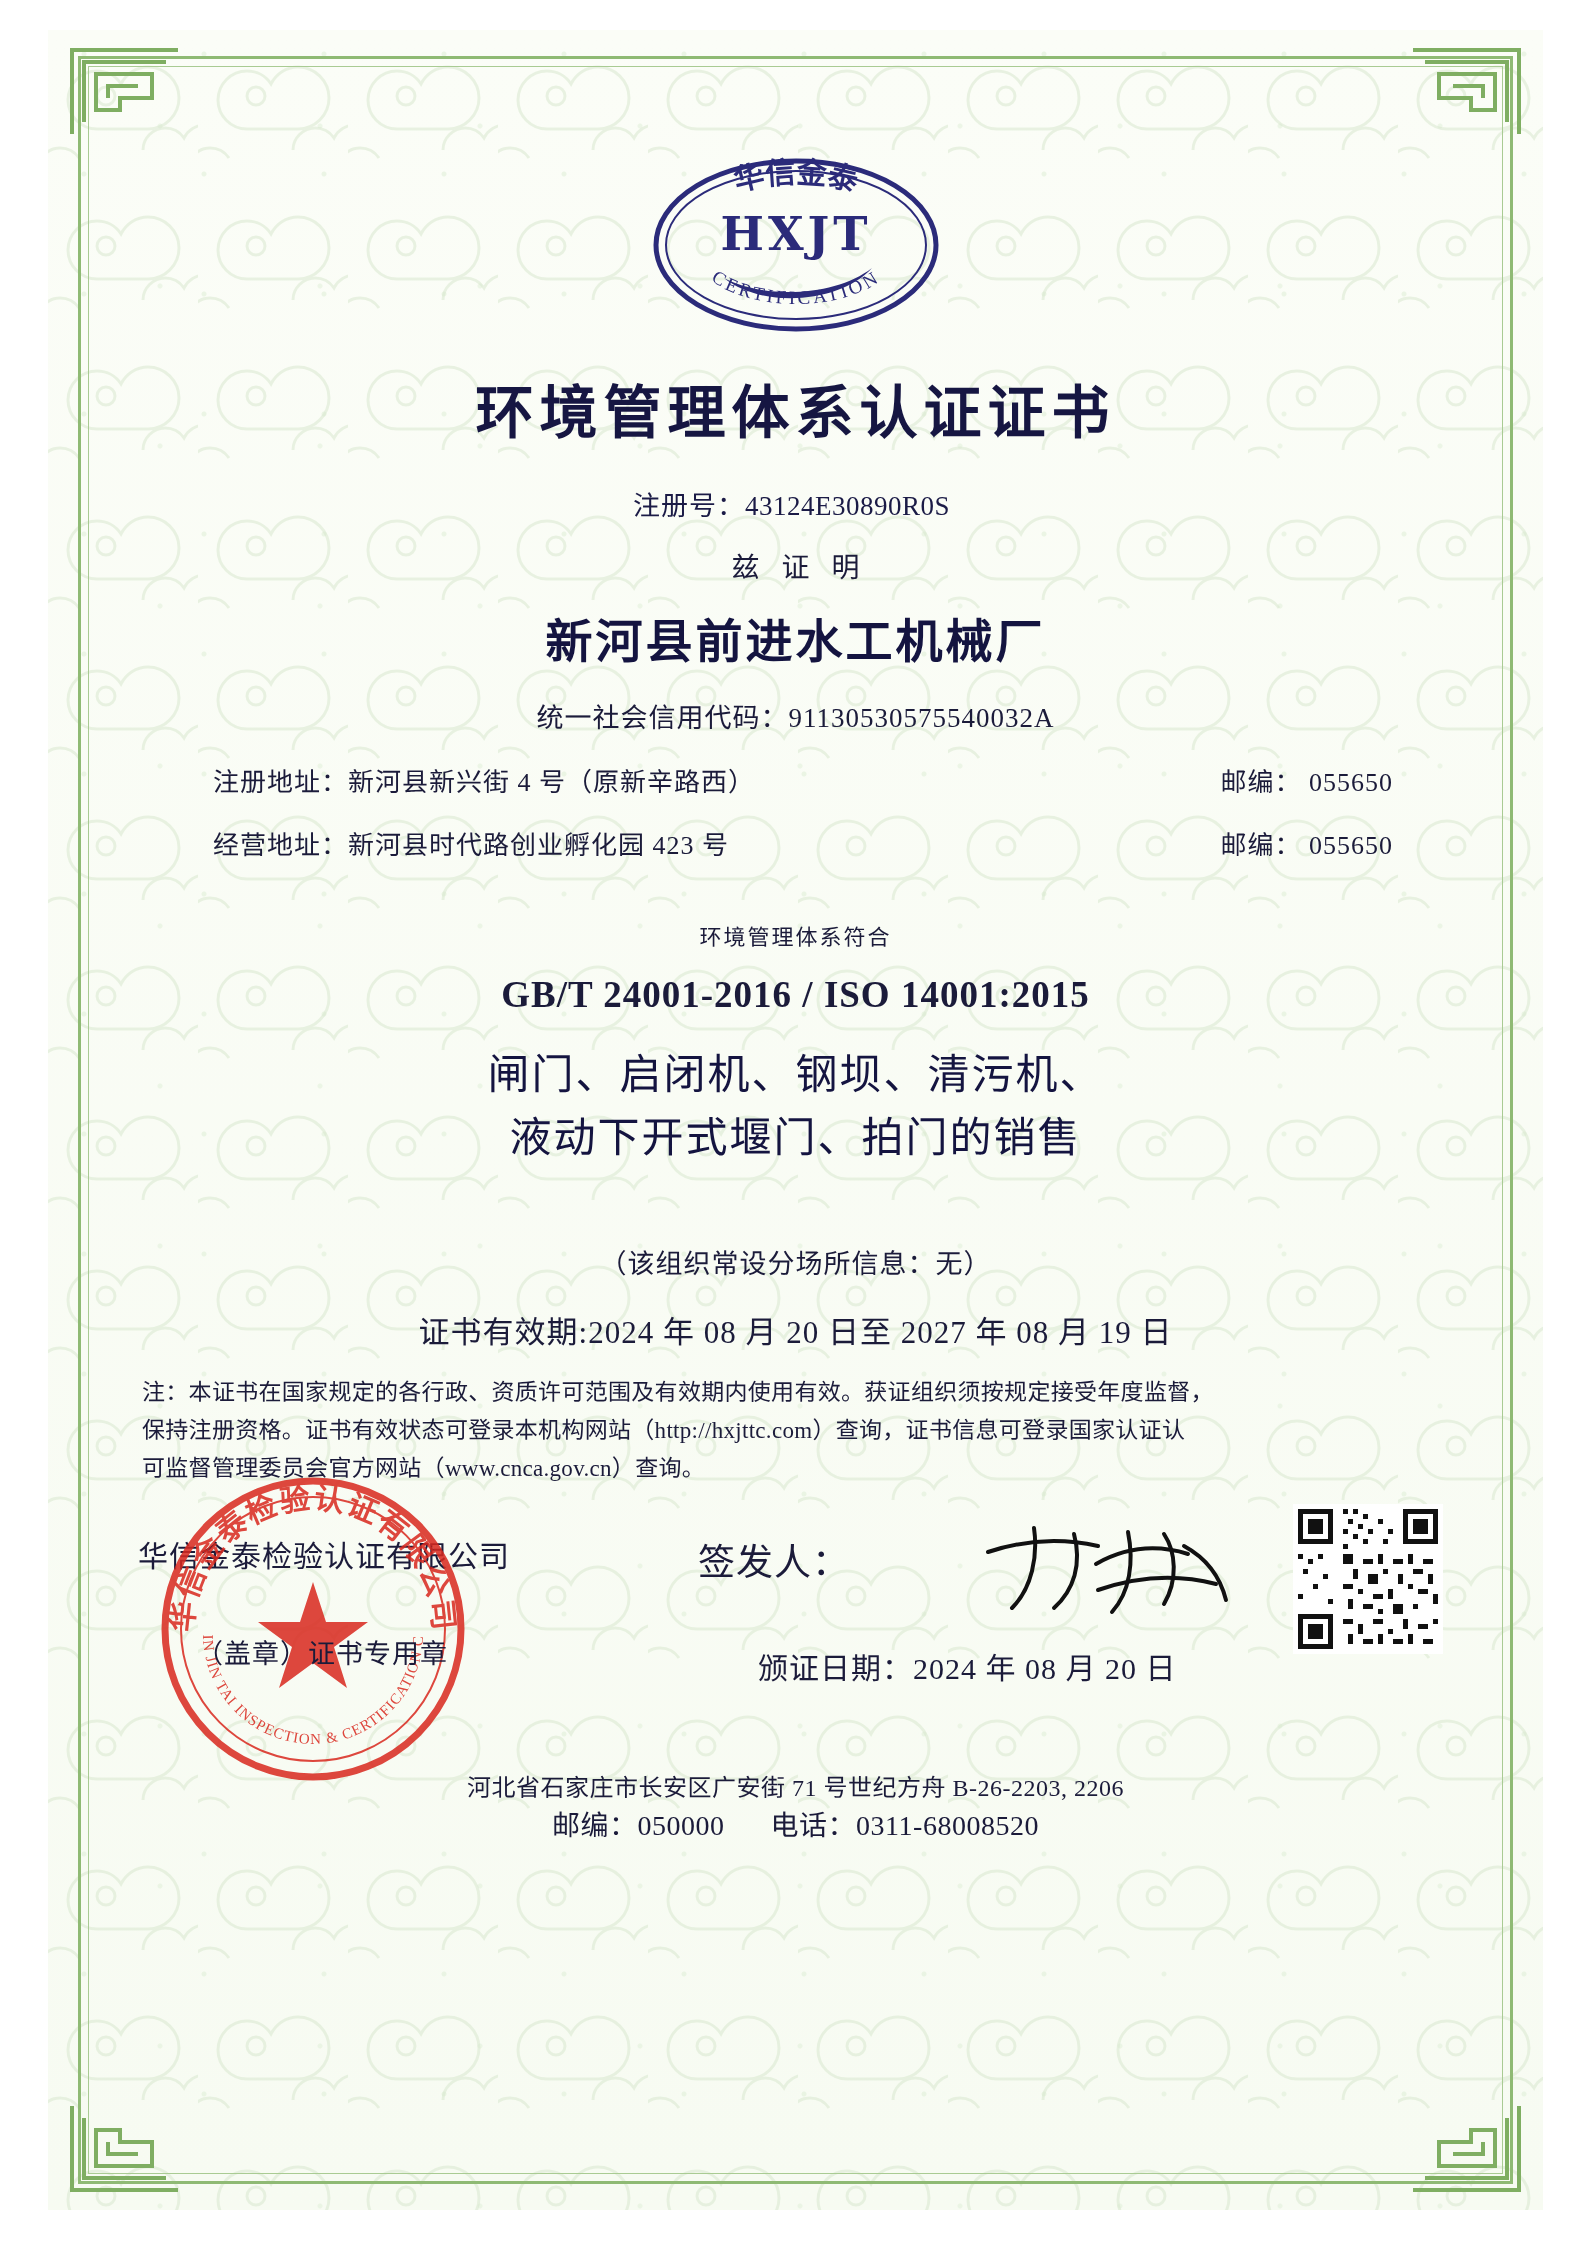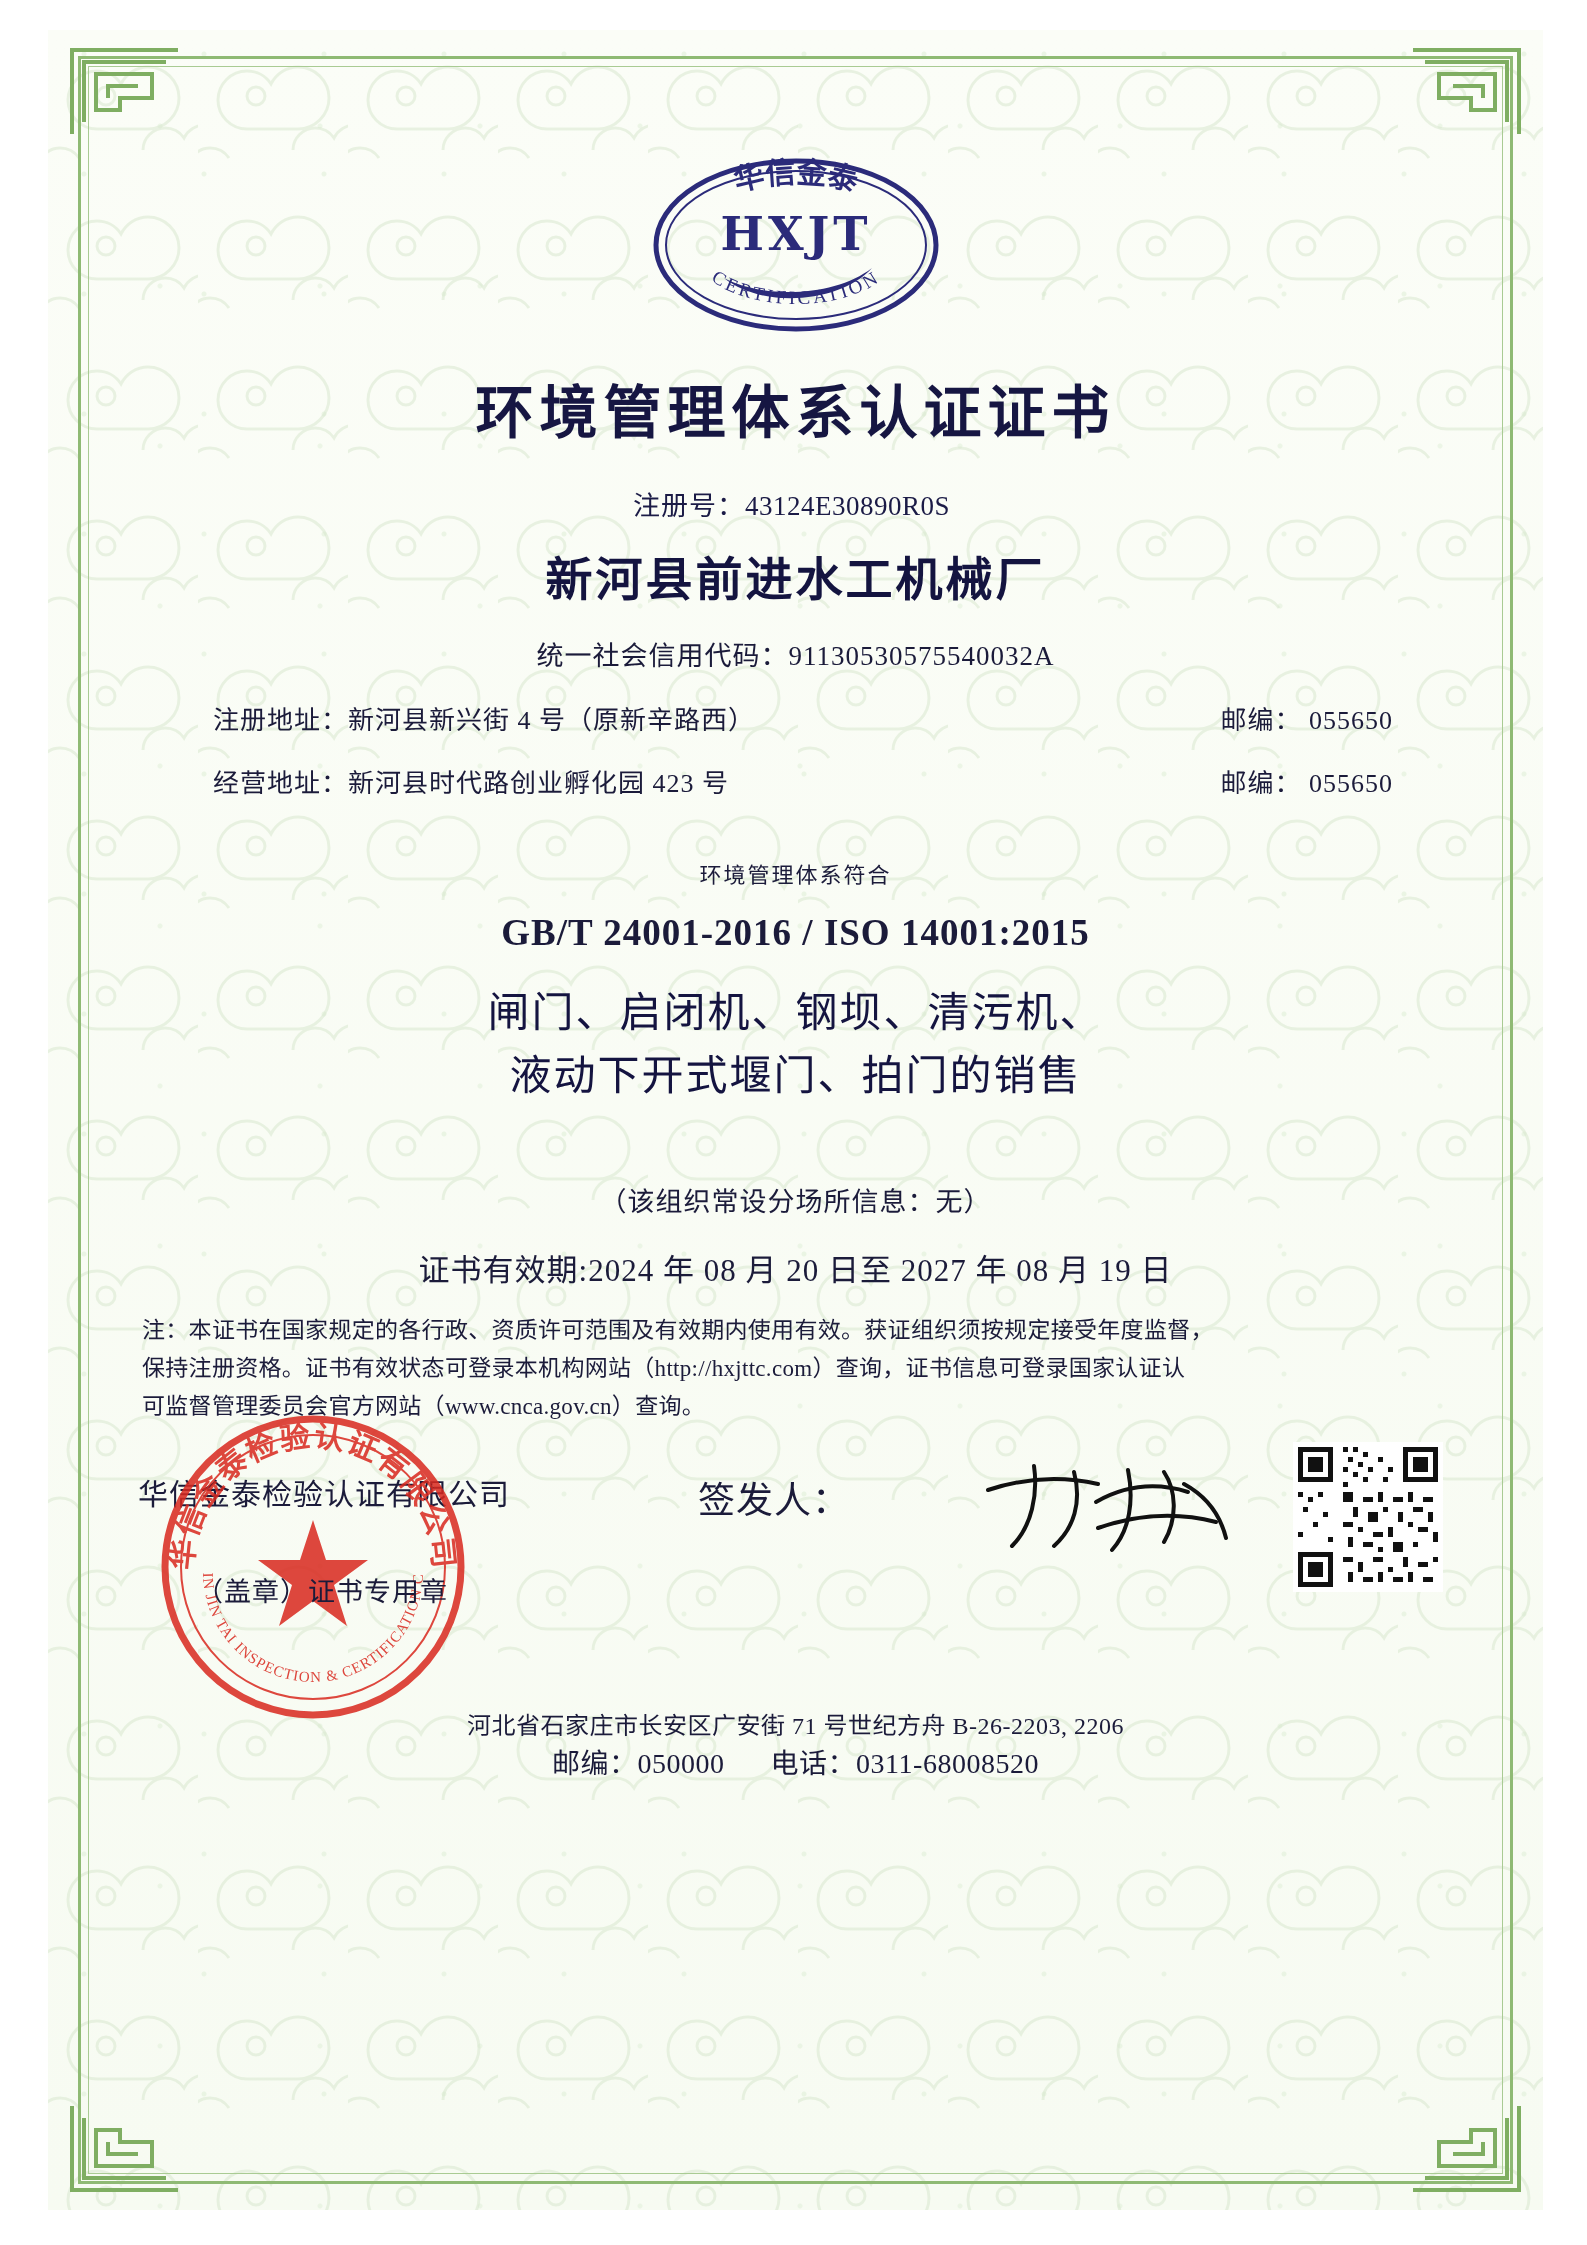--- a/index.html
+++ b/index.html
@@ -329,20 +329,21 @@
           <path d="M78 128 C120 150 190 146 226 118 C196 152 118 160 78 128z" fill="#2b2b7a"></path>
         </svg>
       </div>
 
       <div class="main-title">环境管理体系认证证书</div>
 
       <div class="reg-no">
         <span>注册号：</span><span class="val">43124E30890R0S</span>
       </div>
 
+      <div class="hereby">兹证明</div>
 
       <div class="company">新河县前进水工机械厂</div>
 
       <div class="credit">统一社会信用代码：91130530575540032A</div>
 
       <div class="addr-row">
         <div class="left">注册地址：新河县新兴街 4 号（原新辛路西）</div>
         <div class="right">邮编： 055650</div>
       </div>
 
@@ -400,20 +401,21 @@
               <path d="M96 30 C104 60 96 86 76 104"></path>
               <path d="M118 60 C146 44 178 40 210 50"></path>
               <path d="M150 28 C156 58 152 88 134 108"></path>
               <path d="M186 30 C198 48 200 76 186 100"></path>
               <path d="M206 42 C228 54 242 72 248 96"></path>
               <path d="M120 86 C160 72 200 70 238 80"></path>
             </g>
           </svg>
         </div>
 
+        <div class="issue-date">颁证日期：2024 年 08 月 20 日</div>
 
         <div class="qr">
           <svg width="150" height="150" viewBox="0 0 30 30" shape-rendering="crispEdges">
             <rect width="30" height="30" fill="#ffffff"></rect>
             <g fill="#111">
               <rect x="1" y="1" width="7" height="1"></rect>
                 <rect x="1" y="7" width="7" height="1"></rect>
               <rect x="1" y="1" width="1" height="7"></rect>
                 <rect x="7" y="1" width="1" height="7"></rect>
               <rect x="3" y="3" width="3" height="3"></rect>

